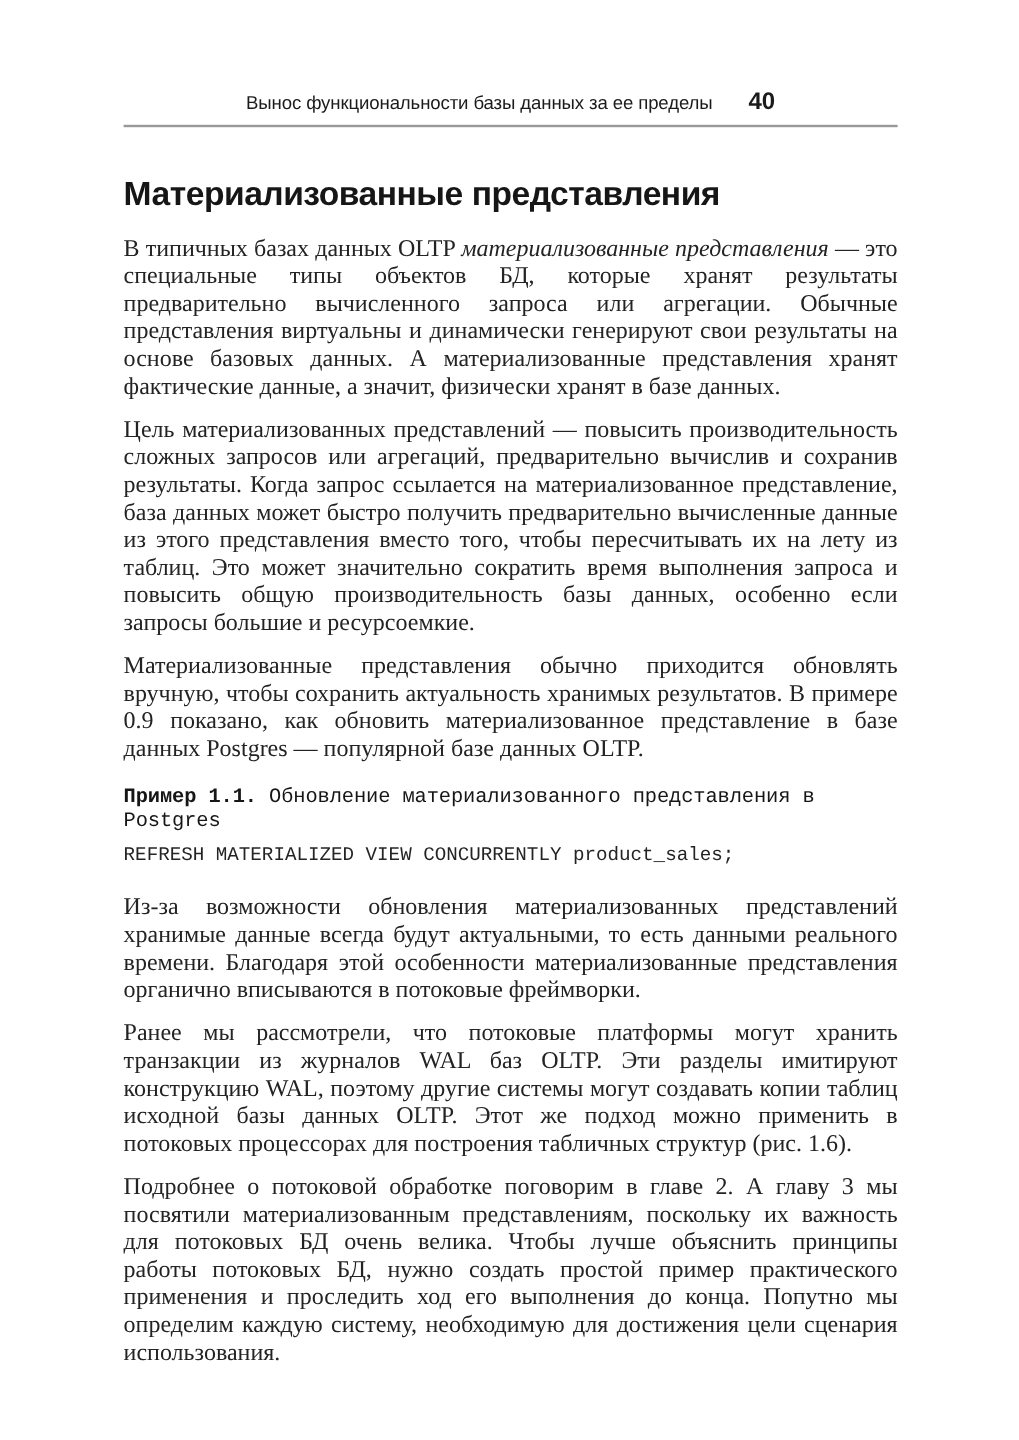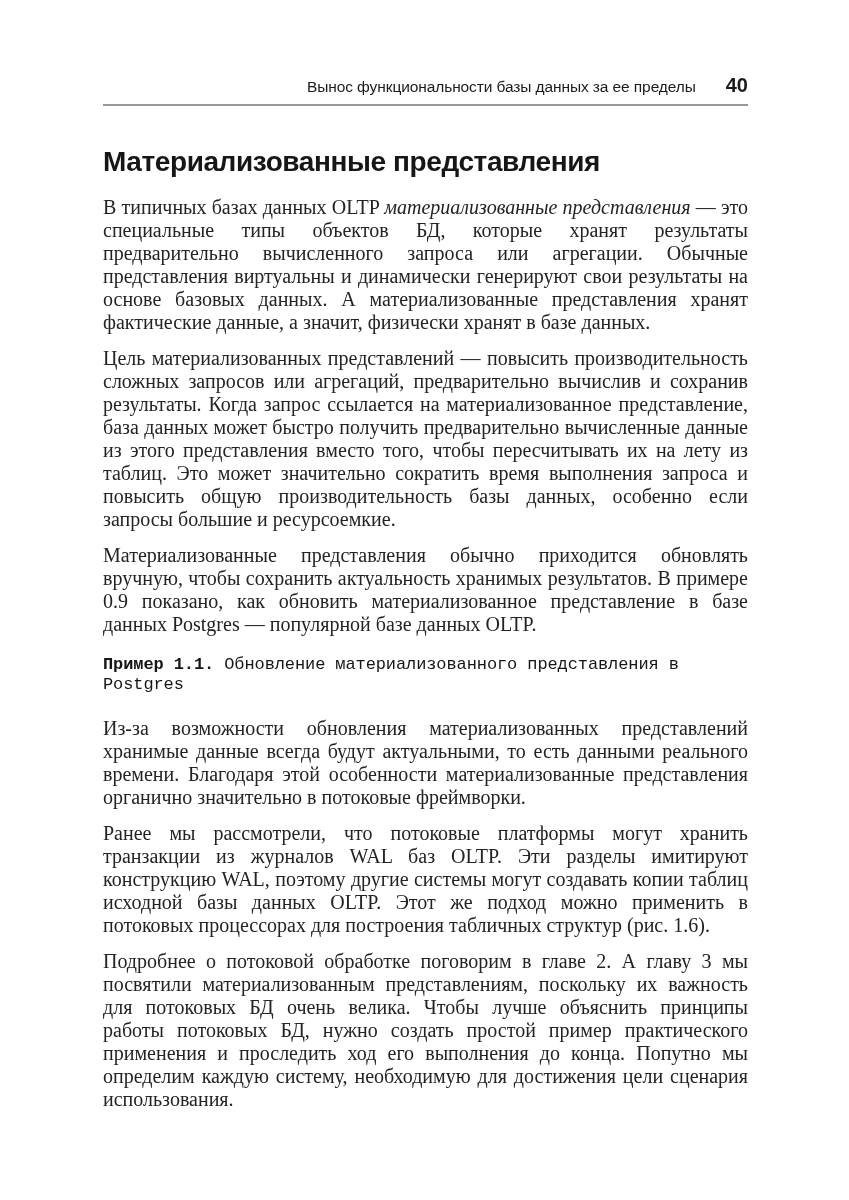--- a/index.html
+++ b/index.html
@@ -11,21 +11,21 @@
     overflow: hidden;
   }
   .content {
     position: absolute;
     left: 103px;
     top: 0;
     width: 645px;
   }
   .running-header {
     display: flex;
-    justify-content: flex-end;
+    justify-content: center;
     align-items: baseline;
     gap: 30px;
     margin-top: 74px;
     padding-bottom: 7px;
     border-bottom: 2px solid #97989a;
     font-family: "Liberation Sans", sans-serif;
     color: #1b1b1b;
   }
   .rh-text { font-size: 15.5px; letter-spacing: -0.1px; }
   .rh-num  { font-size: 20px; font-weight: 700; }
@@ -82,22 +82,23 @@
     <h1 class="chapter-heading">Материализованные представления</h1>
 
     <p class="body-para first"><span>В типичных базах данных OLTP </span><em>материализованные представления</em><span> — это специальные типы объектов БД, которые хранят результаты предварительно вычисленного запроса или агрегации. Обычные представления виртуальны и динамически генерируют свои результаты на основе базовых данных. А материализованные представления хранят фактические данные, а значит, физически хранят в базе данных.</span></p>
 
     <p class="body-para">Цель материализованных представлений — повысить производительность сложных запросов или агрегаций, предварительно вычислив и сохранив результаты. Когда запрос ссылается на материализованное представление, база данных может быстро получить предварительно вычисленные данные из этого представления вместо того, чтобы пересчитывать их на лету из таблиц. Это может значительно сократить время выполнения запроса и повысить общую производительность базы данных, особенно если запросы большие и ресурсоемкие.</p>
 
     <p class="body-para">Материализованные представления обычно приходится обновлять вручную, чтобы сохранить актуальность хранимых результатов. В примере 0.9 показано, как обновить материализованное представление в базе данных Postgres — популярной базе данных OLTP.</p>
 
     <div class="example">
       <p class="example-caption"><strong>Пример 1.1.</strong> <span>Обновление материализованного представления в Postgres</span></p>
+      <pre class="example-code">REFRESH MATERIALIZED VIEW CONCURRENTLY product_sales;</pre>
     </div>
 
-    <p class="body-para after-code">Из-за возможности обновления материализованных представлений хранимые данные всегда будут актуальными, то есть данными реального времени. Благодаря этой особенности материализованные представления органично значительно в потоковые фреймворки.</p>
+    <p class="body-para after-code">Из-за возможности обновления материализованных представлений хранимые данные всегда будут актуальными, то есть данными реального времени. Благодаря этой особенности материализованные представления органично вписываются в потоковые фреймворки.</p>
 
     <p class="body-para">Ранее мы рассмотрели, что потоковые платформы могут хранить транзакции из журналов WAL баз OLTP. Эти разделы имитируют конструкцию WAL, поэтому другие системы могут создавать копии таблиц исходной базы данных OLTP. Этот же подход можно применить в потоковых процессорах для построения табличных структур (рис. 1.6).</p>
 
     <p class="body-para">Подробнее о потоковой обработке поговорим в главе 2. А главу 3 мы посвятили материализованным представлениям, поскольку их важность для потоковых БД очень велика. Чтобы лучше объяснить принципы работы потоковых БД, нужно создать простой пример практического применения и проследить ход его выполнения до конца. Попутно мы определим каждую систему, необходимую для достижения цели сценария использования.</p>
 
   </div>
 </div>
 
 </body></html>

